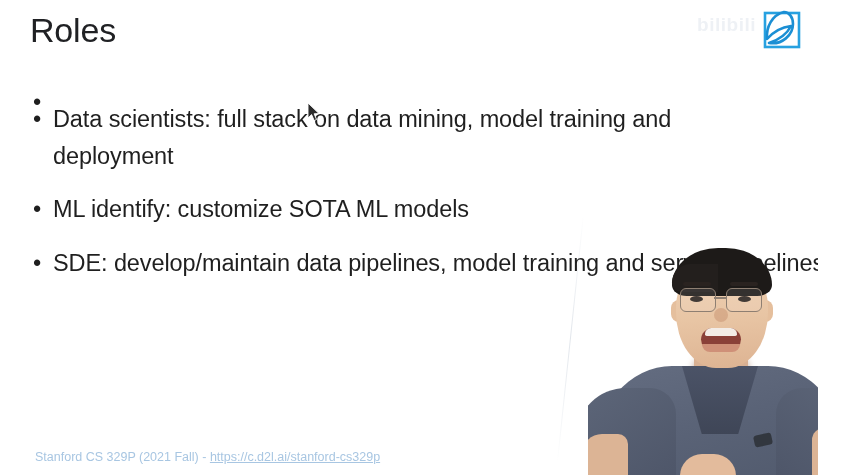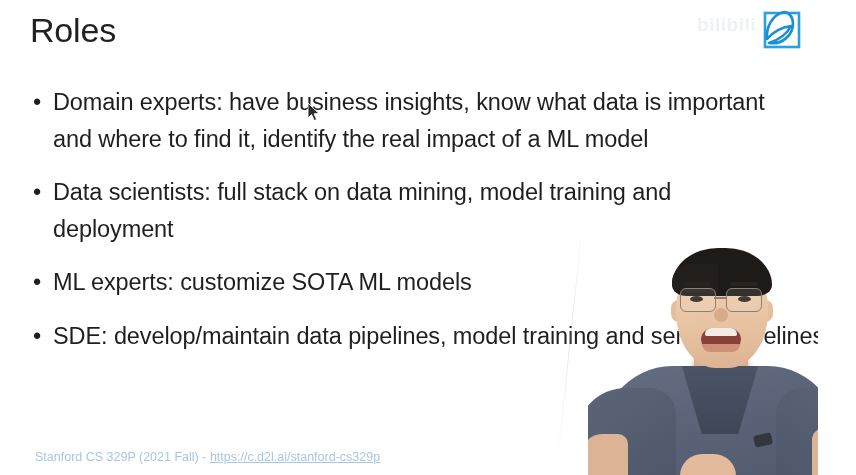--- a/index.html
+++ b/index.html
@@ -368,29 +368,28 @@
   <div id="logo">
     <svg width="46" height="46" viewBox="0 0 46 46" aria-hidden="true">
       <rect x="7" y="6" width="34" height="34" fill="none" stroke="#27a1e0" stroke-width="2.6"></rect>
       <path d="M26 5 C14 8, 8 20, 9 32 C16 24, 25 20, 33 19 C29 27, 20 33, 11 36 C24 38, 35 28, 35 17 C35 10, 31 5, 26 5 Z" fill="none" stroke="#1b8fd4" stroke-width="2.6" stroke-linejoin="round"></path>
     </svg>
   </div>
 
   <ul id="bullet-list">
     <li class="bullet-item w-1">
       <span class="bullet-dot">•</span>
-      <span>Domain experts: have business insights, know what data is important and where to find it, identify the real impact of a ML model</span>
     </li>
     <li class="bullet-item w-2">
       <span class="bullet-dot">•</span>
       <span>Data scientists: full stack on data mining, model training and deployment</span>
     </li>
     <li class="bullet-item w-3">
       <span class="bullet-dot">•</span>
-      <span>ML experts: customize SOTA ML models</span>
+      <span>ML identify: customize SOTA ML models</span>
     </li>
     <li class="bullet-item w-4">
       <span class="bullet-dot">•</span>
       <span>SDE: develop/maintain data pipelines, model training and serving pipelines</span>
     </li>
   </ul>
 
   <div id="footer">
     <span>Stanford CS 329P (2021 Fall) - </span><a id="footer-link" href="#">https://c.d2l.ai/stanford-cs329p</a>
   </div>

